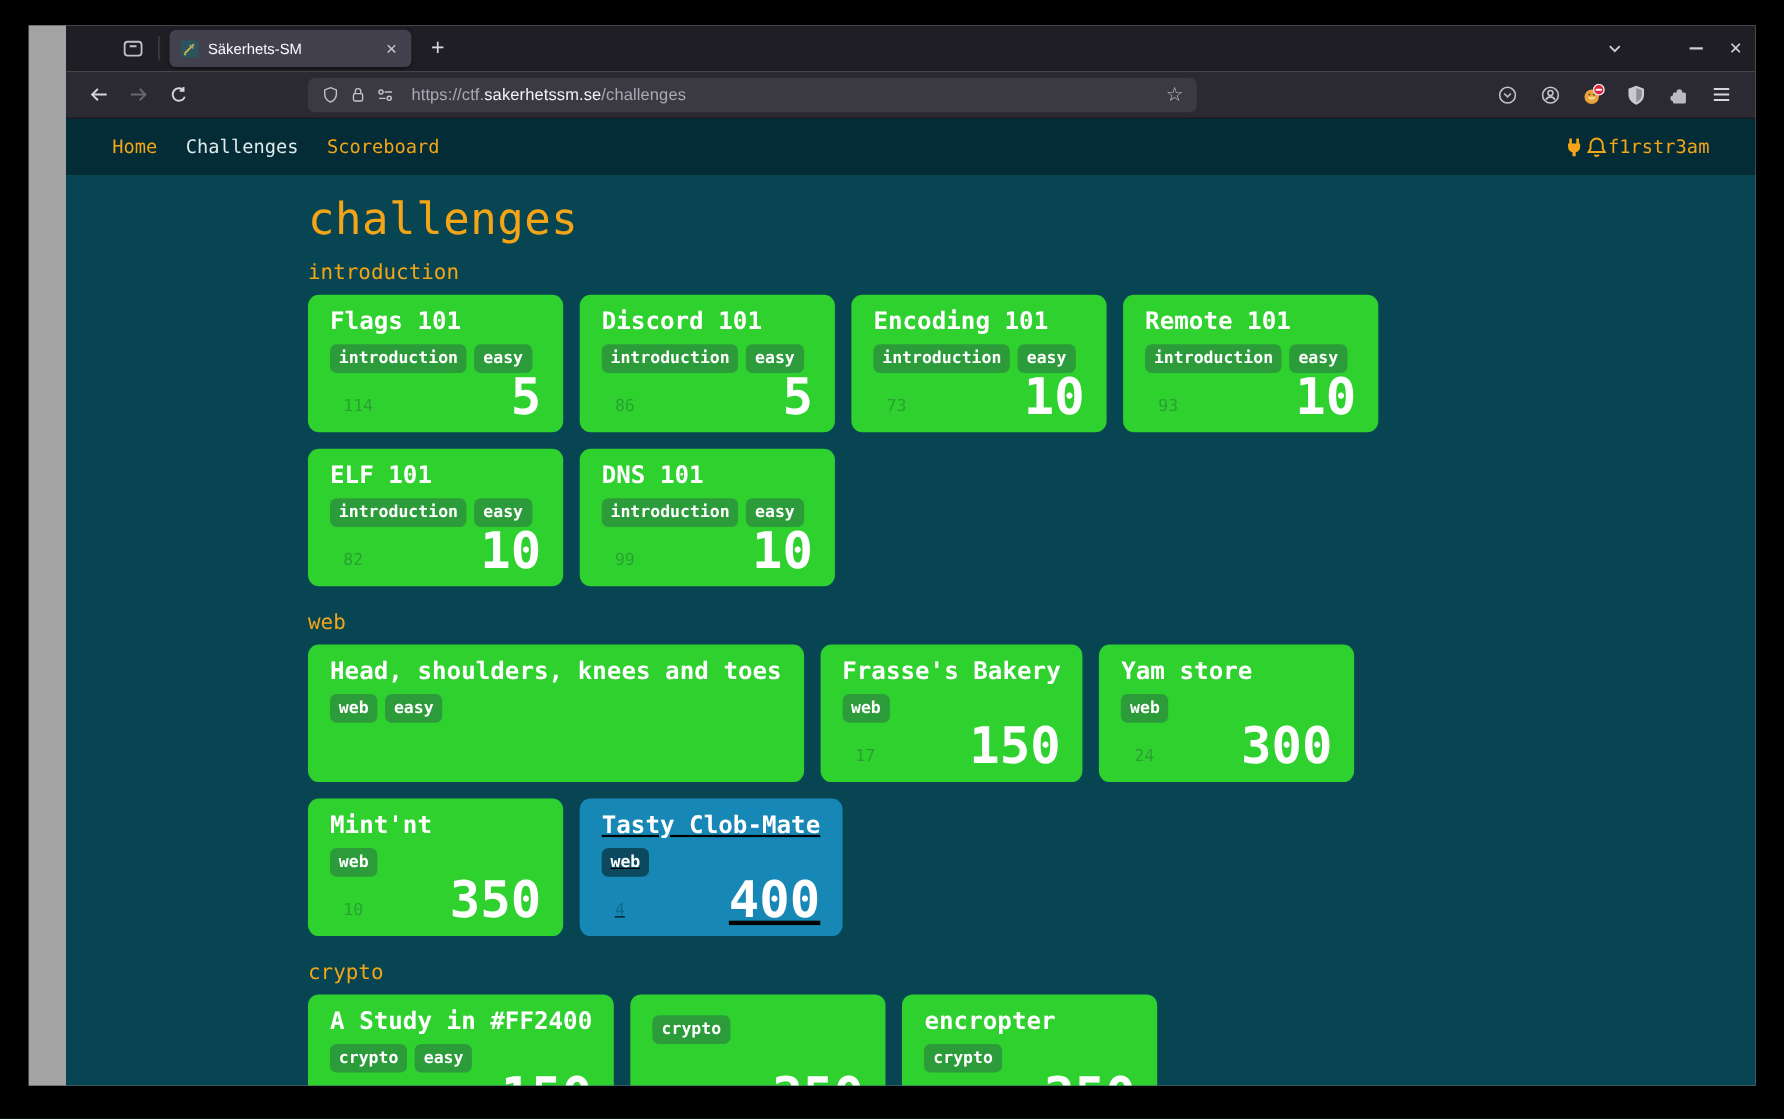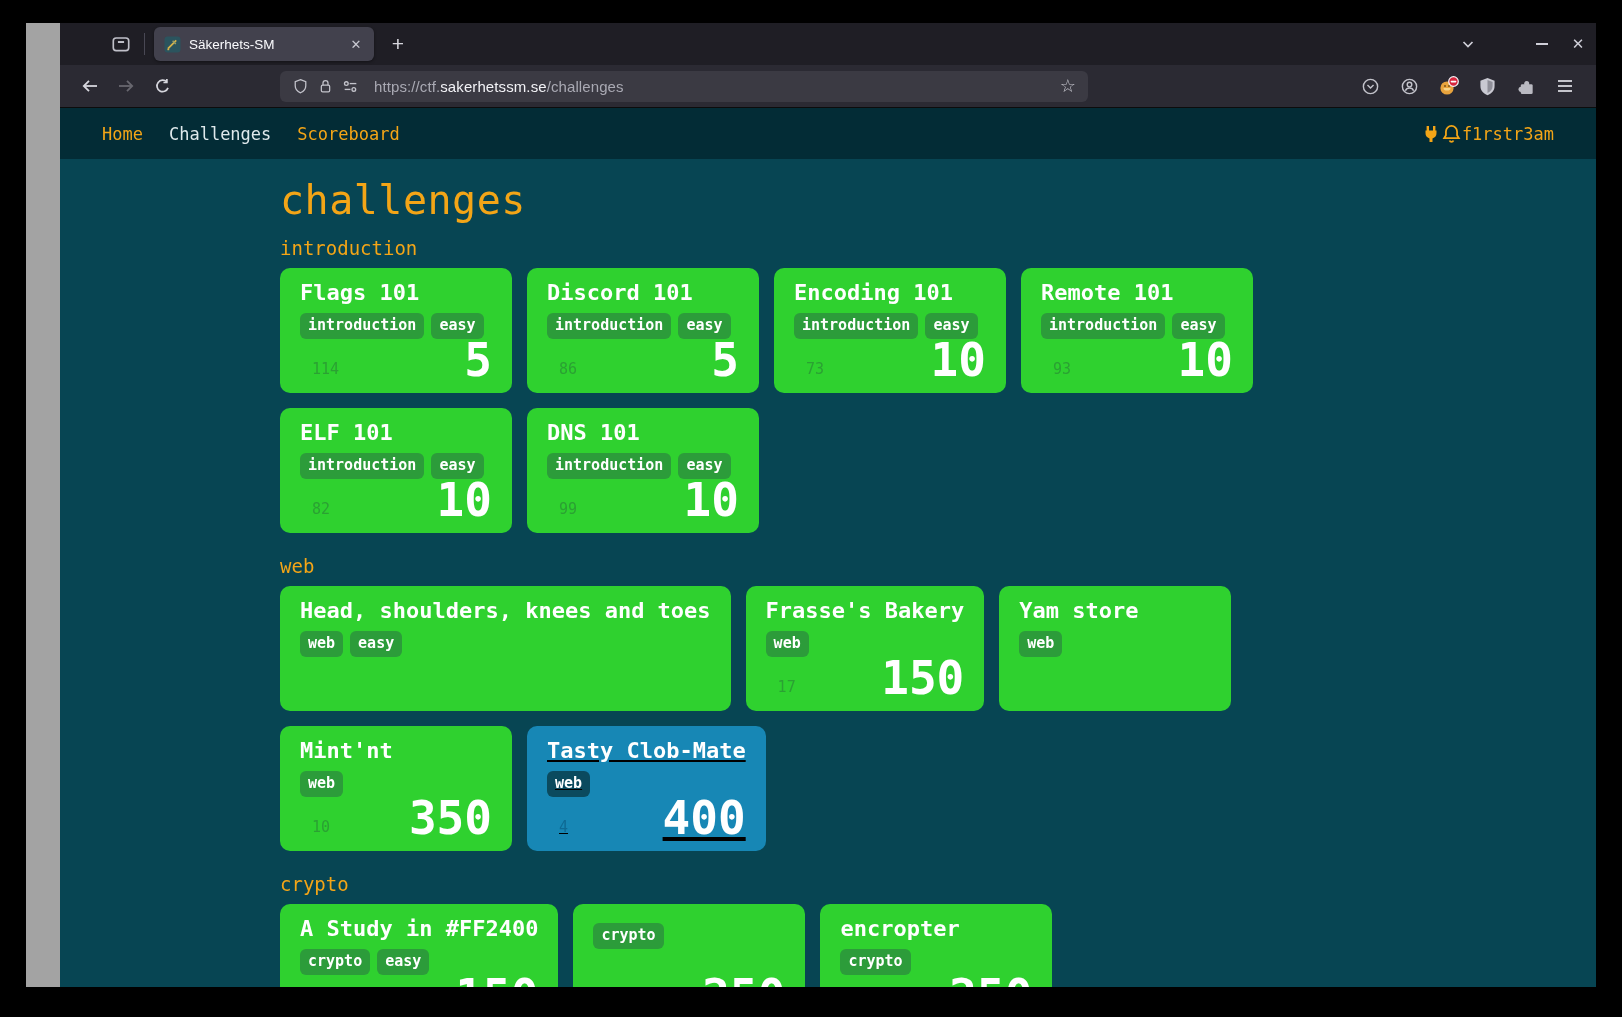--- a/index.html
+++ b/index.html
@@ -329,20 +329,24 @@
     <div class="card-bottom">
       <span class="solves">17</span>
       <span class="points">150</span>
     </div>
   </div>
                 <div class="card solved">
     <div class="card-title">Yam store</div>
     <div class="card-tags">
                     <span class="tag">web</span>
                   </div>
+    <div class="card-bottom">
+      <span class="solves">24</span>
+      <span class="points">300</span>
+    </div>
   </div>
                 <div class="card solved">
     <div class="card-title">Mint'nt</div>
     <div class="card-tags">
                     <span class="tag">web</span>
                   </div>
     <div class="card-bottom">
       <span class="solves">10</span>
       <span class="points">350</span>
     </div>

